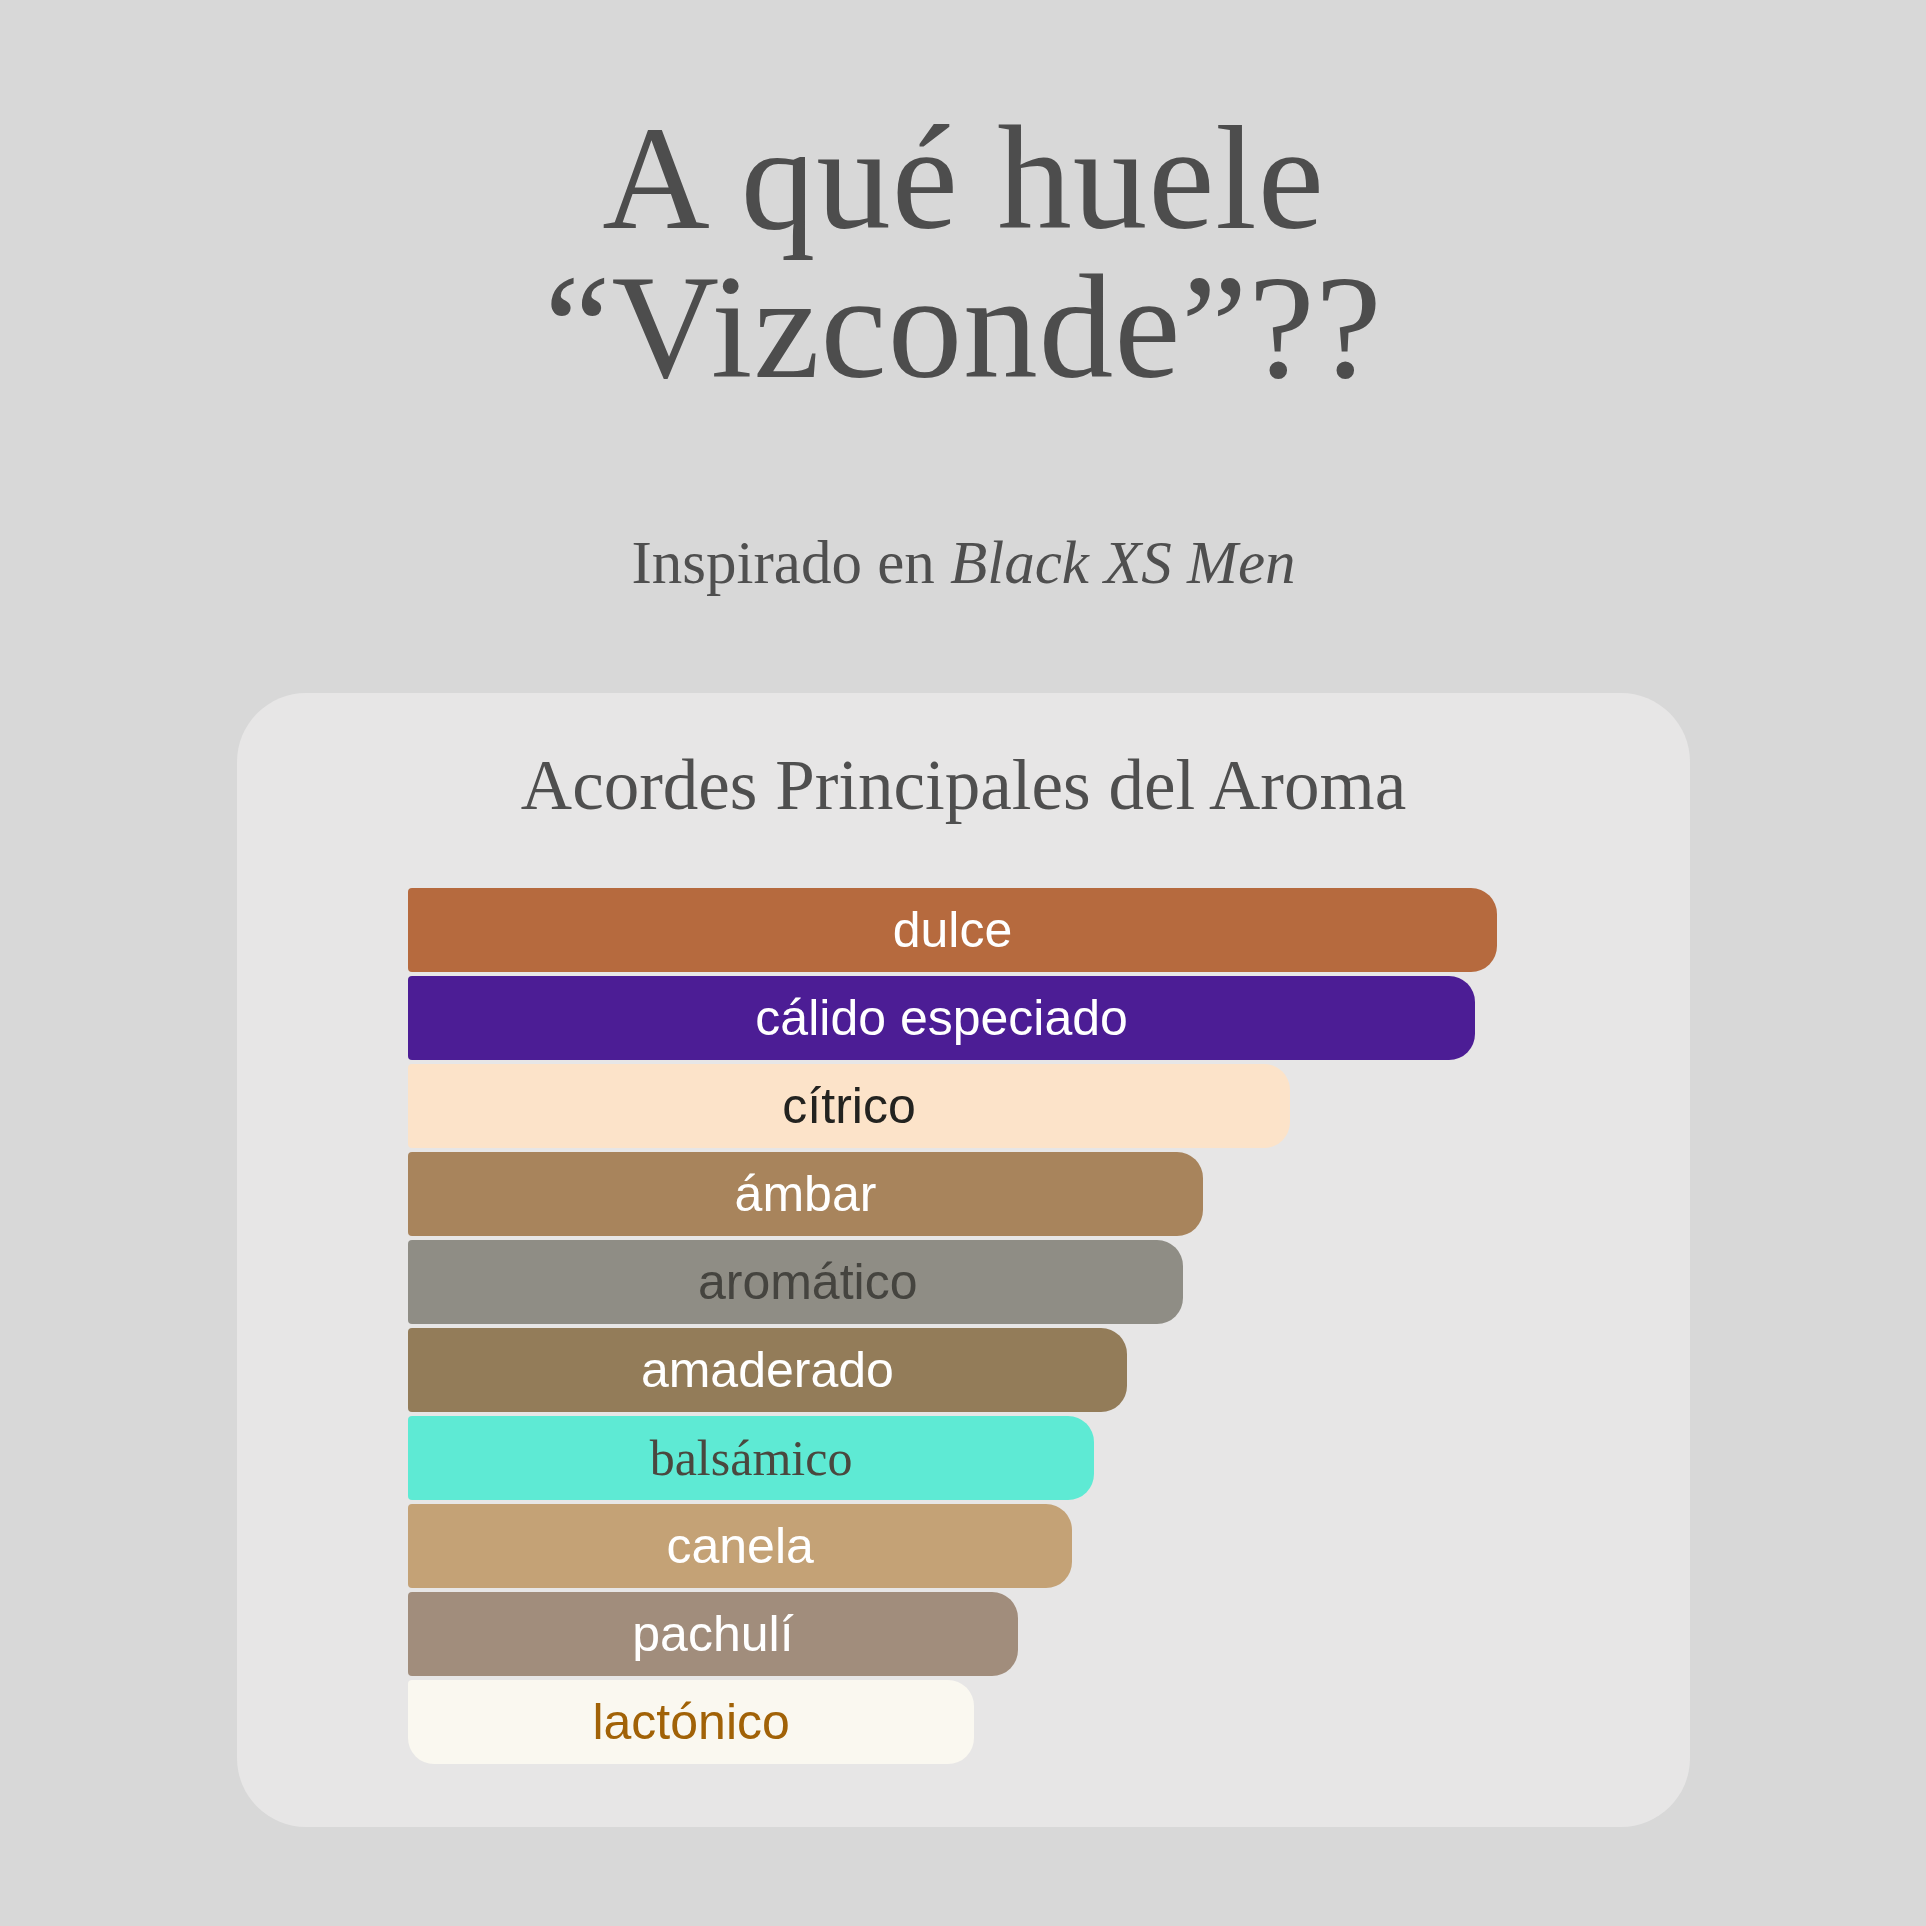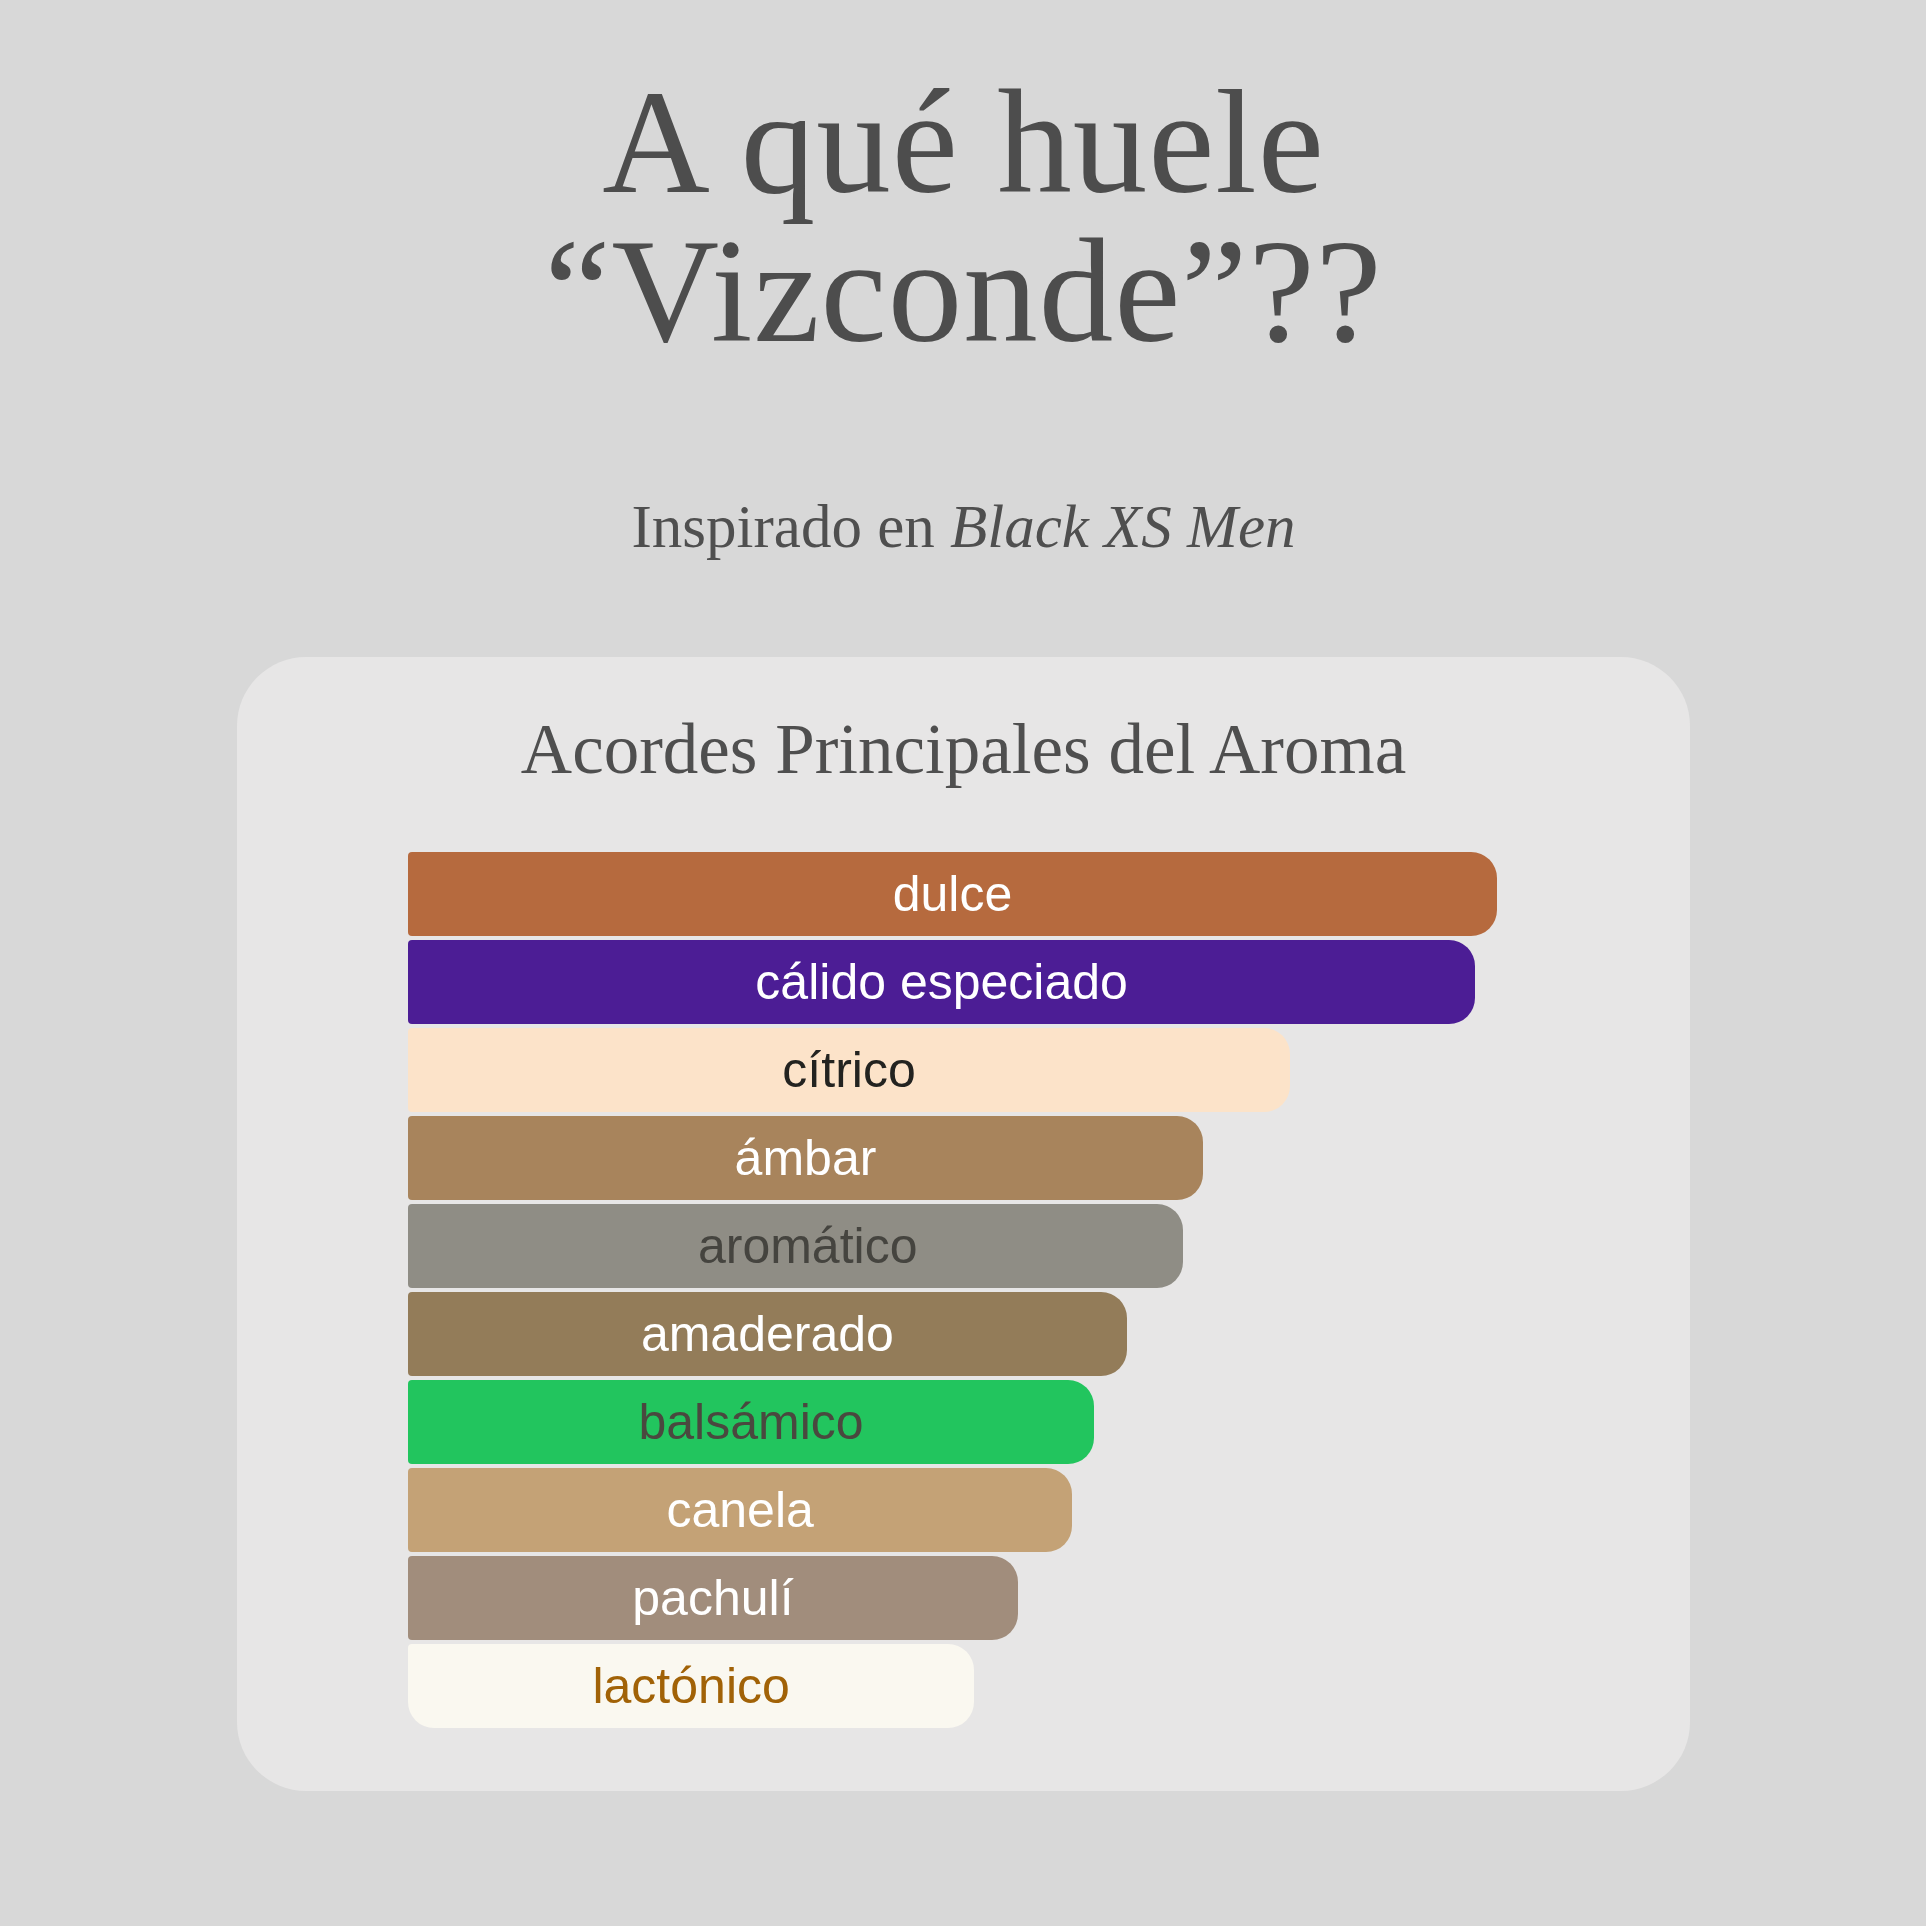--- a/index.html
+++ b/index.html
@@ -10,20 +10,21 @@
     width: 1927px;
     height: 1927px;
     background: #d8d8d8;
     font-family: "Liberation Serif", serif;
     overflow: hidden;
   }
   .page {
     width: 1927px;
     height: 1634px;
     position: relative;
+    margin-top: 36px;
   }
   .title {
     padding-top: 67px;
     text-align: center;
     color: #4d4d4d;
     font-size: 149px;
     line-height: 1.0;
     letter-spacing: 1px;
   }
   .title .line {
@@ -100,21 +101,21 @@
         </div>
         <div class="bar" style="width: 73%; background: rgb(168, 132, 92); color: rgb(255, 255, 255);">
           <span>ámbar</span>
         </div>
         <div class="bar" style="width: 69%; background: rgb(143, 141, 133); color: rgb(69, 68, 63); padding-left: 24px;">
           <span>aromático</span>
         </div>
         <div class="bar" style="width: 66%; background: rgb(147, 124, 89); color: rgb(255, 255, 255);">
           <span>amaderado</span>
         </div>
-        <div class="bar" style="width: 63%; background: #22c55e; color: rgb(74, 72, 63);">
+        <div class="bar" style="width: 63%; background: #5eead4; color: rgb(74, 72, 63); font-family: Liberation Serif, serif;">
           <span>balsámico</span>
         </div>
         <div class="bar" style="width: 61%; background: rgb(196, 162, 118); color: rgb(255, 255, 255);">
           <span>canela</span>
         </div>
         <div class="bar" style="width: 56%; background: rgb(161, 141, 124); color: rgb(255, 255, 255);">
           <span>pachulí</span>
         </div>
         <div class="bar" style="width: 52%; background: rgb(250, 248, 240); color: #a16207;">
           <span>lactónico</span>

